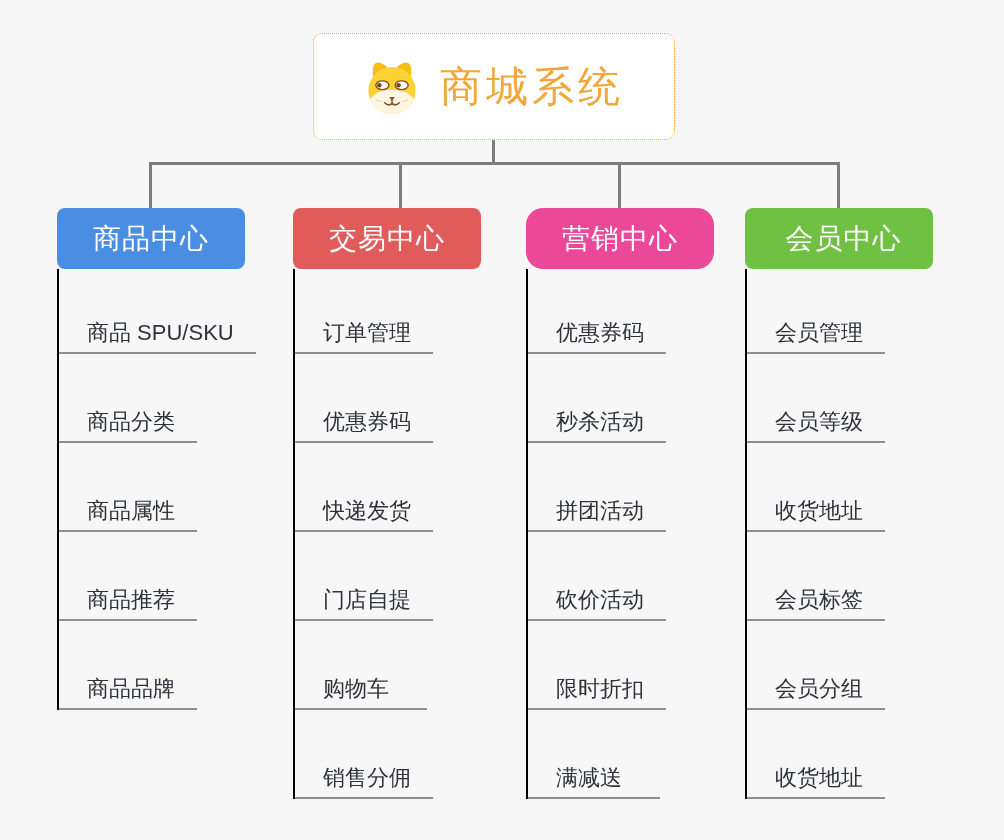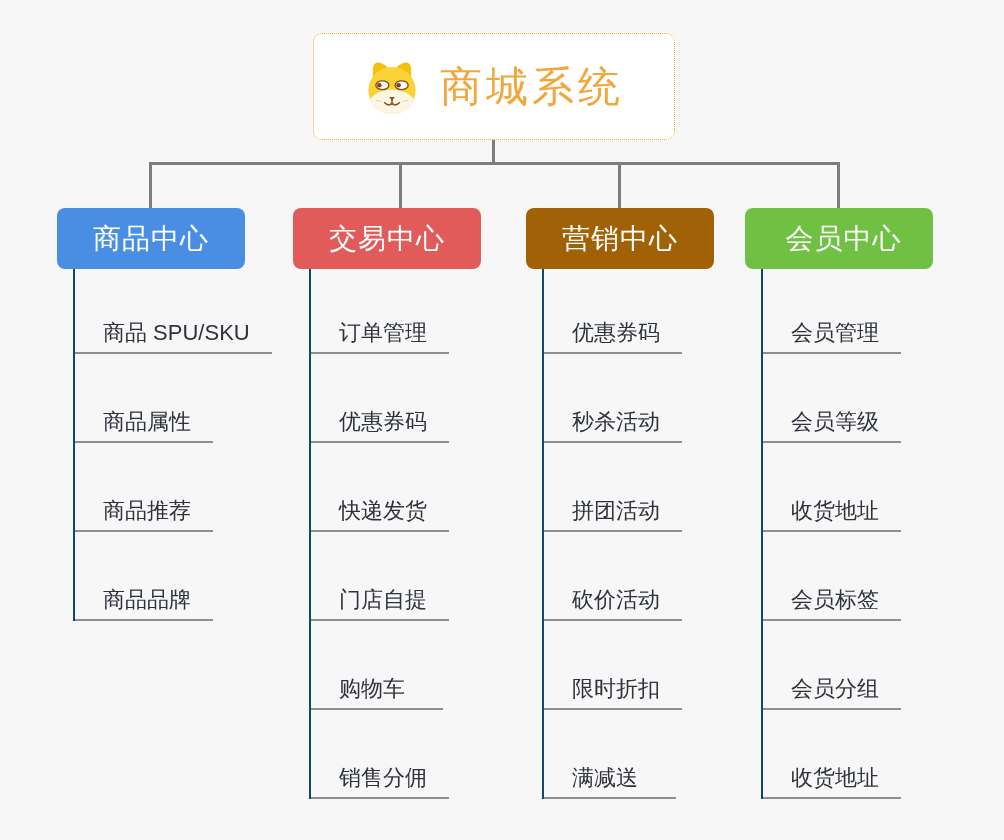--- a/index.html
+++ b/index.html
@@ -60,22 +60,22 @@
     border-radius: 8px;
     color: #ffffff;
     font-size: 28px;
     letter-spacing: 1px;
     display: flex;
     align-items: center;
     justify-content: center;
     white-space: nowrap;
   }
   .items {
-    margin-left: 16px;
-    border-left: 2px solid #0c4a6e;
+    margin-left: 0;
+    border-left: 2px solid #000000;
     width: max-content;
   }
   .item {
     box-sizing: border-box;
     height: 89px;
     display: flex;
     align-items: flex-end;
     padding: 0 22px 7px 28px;
     border-bottom: 2px solid #8f8f8f;
     width: max-content;
@@ -123,40 +123,41 @@
         <path d="M14,47 l5,1.5 M50,47 l-5,1.5" stroke="#e8d9b8" stroke-width="1.5" stroke-linecap="round"></path>
       </svg>
     </span>
     <span class="root-title">商城系统</span>
   </div>
 
   <div class="branch branch-0">
     <div class="branch-box" style="background-color: rgb(74, 142, 228);">商品中心</div>
     <div class="items">
       <div class="item">商品 SPU/SKU</div>
+      <div class="item">商品分类</div>
       <div class="item">商品属性</div>
       <div class="item">商品推荐</div>
       <div class="item">商品品牌</div>
     </div>
   </div>
 
   <div class="branch branch-1">
     <div class="branch-box" style="background-color: rgb(225, 91, 91);">交易中心</div>
     <div class="items">
       <div class="item">订单管理</div>
       <div class="item">优惠券码</div>
       <div class="item">快递发货</div>
       <div class="item">门店自提</div>
       <div class="item">购物车</div>
       <div class="item">销售分佣</div>
     </div>
   </div>
 
   <div class="branch branch-2">
-    <div class="branch-box" style="background-color: #a16207;">营销中心</div>
+    <div class="branch-box" style="background-color: #ec4899; border-radius: 17px;">营销中心</div>
     <div class="items">
       <div class="item">优惠券码</div>
       <div class="item">秒杀活动</div>
       <div class="item">拼团活动</div>
       <div class="item">砍价活动</div>
       <div class="item">限时折扣</div>
       <div class="item">满减送</div>
     </div>
   </div>
 

